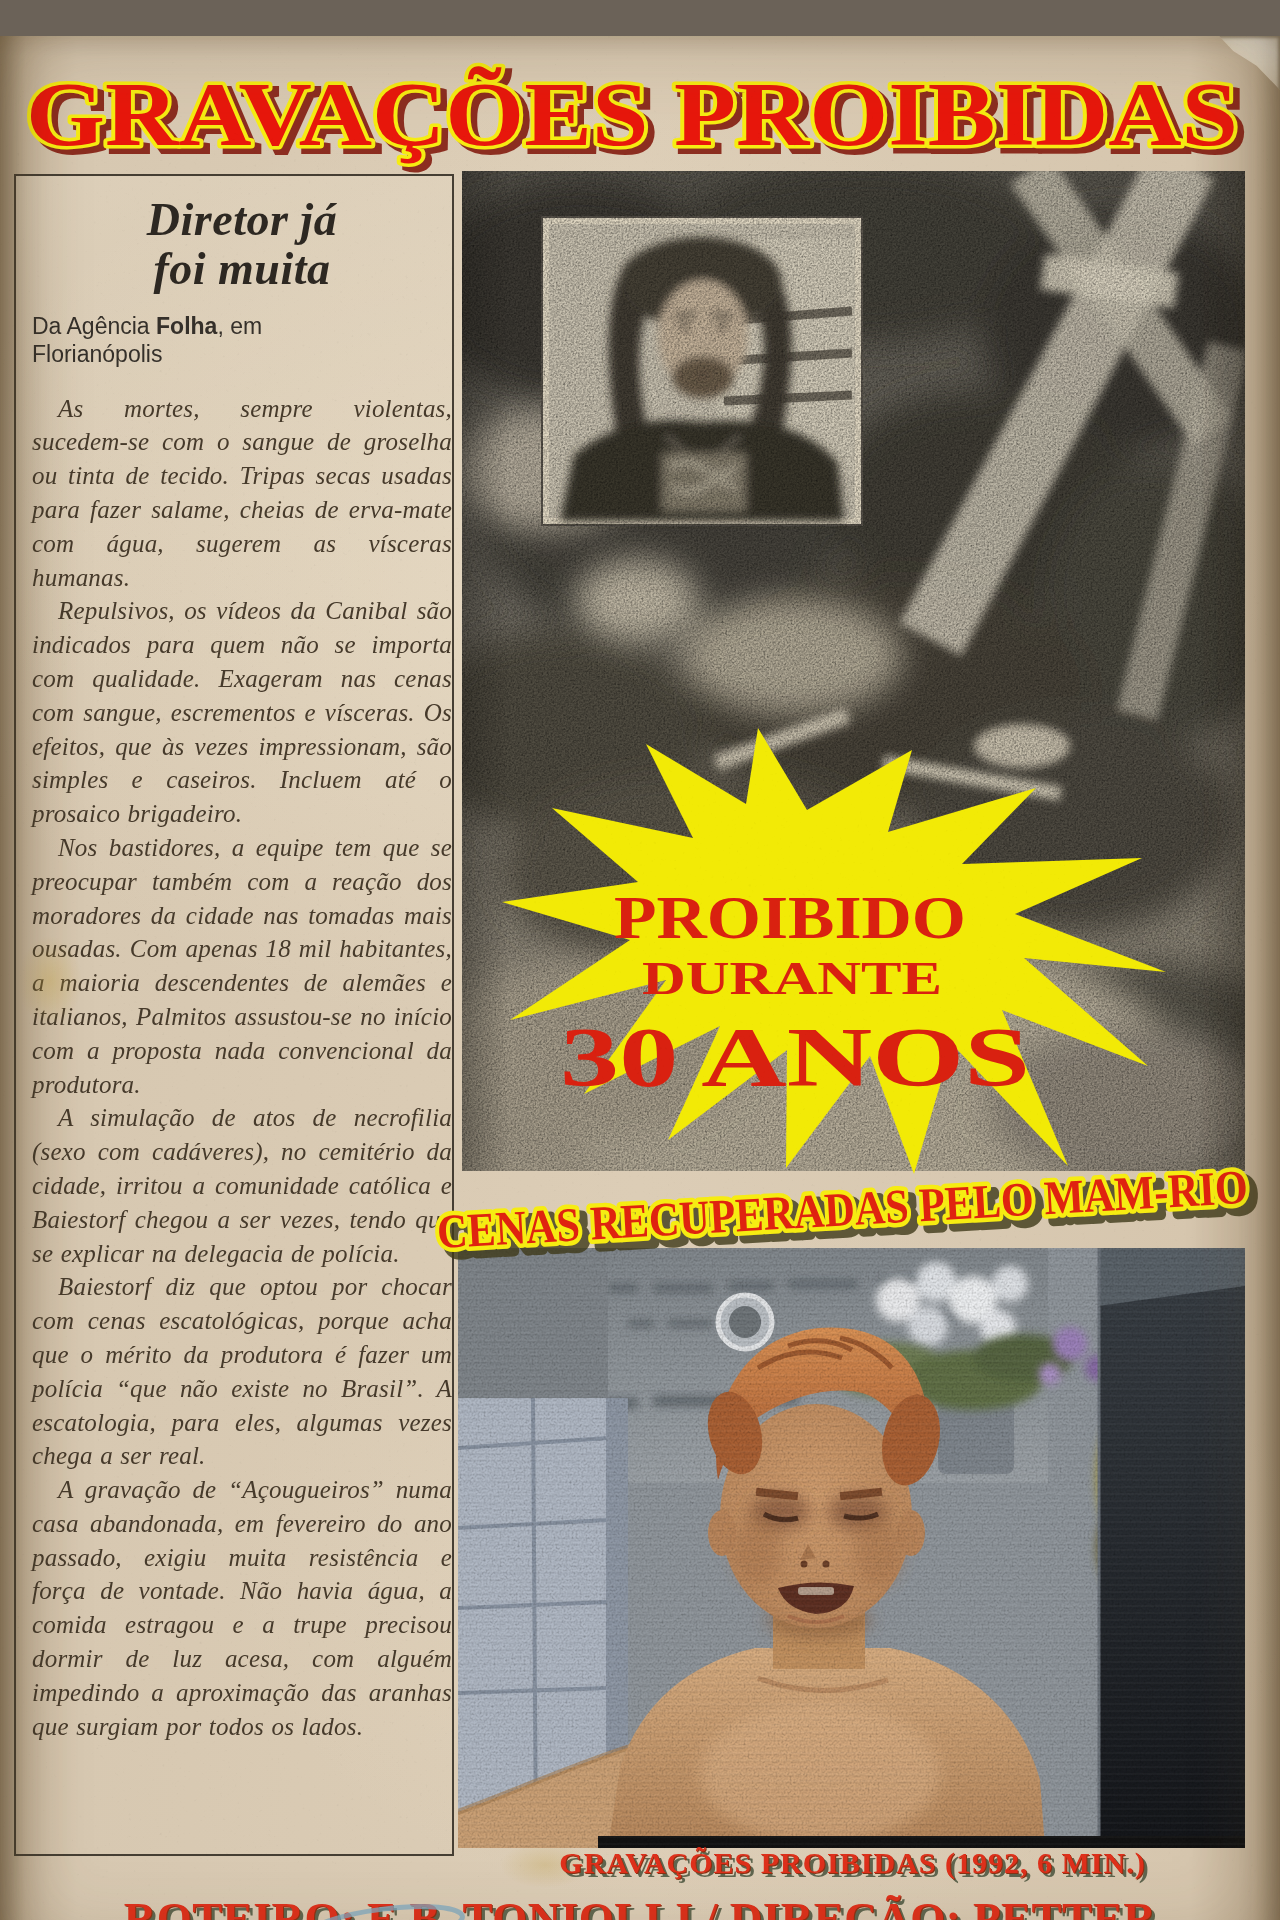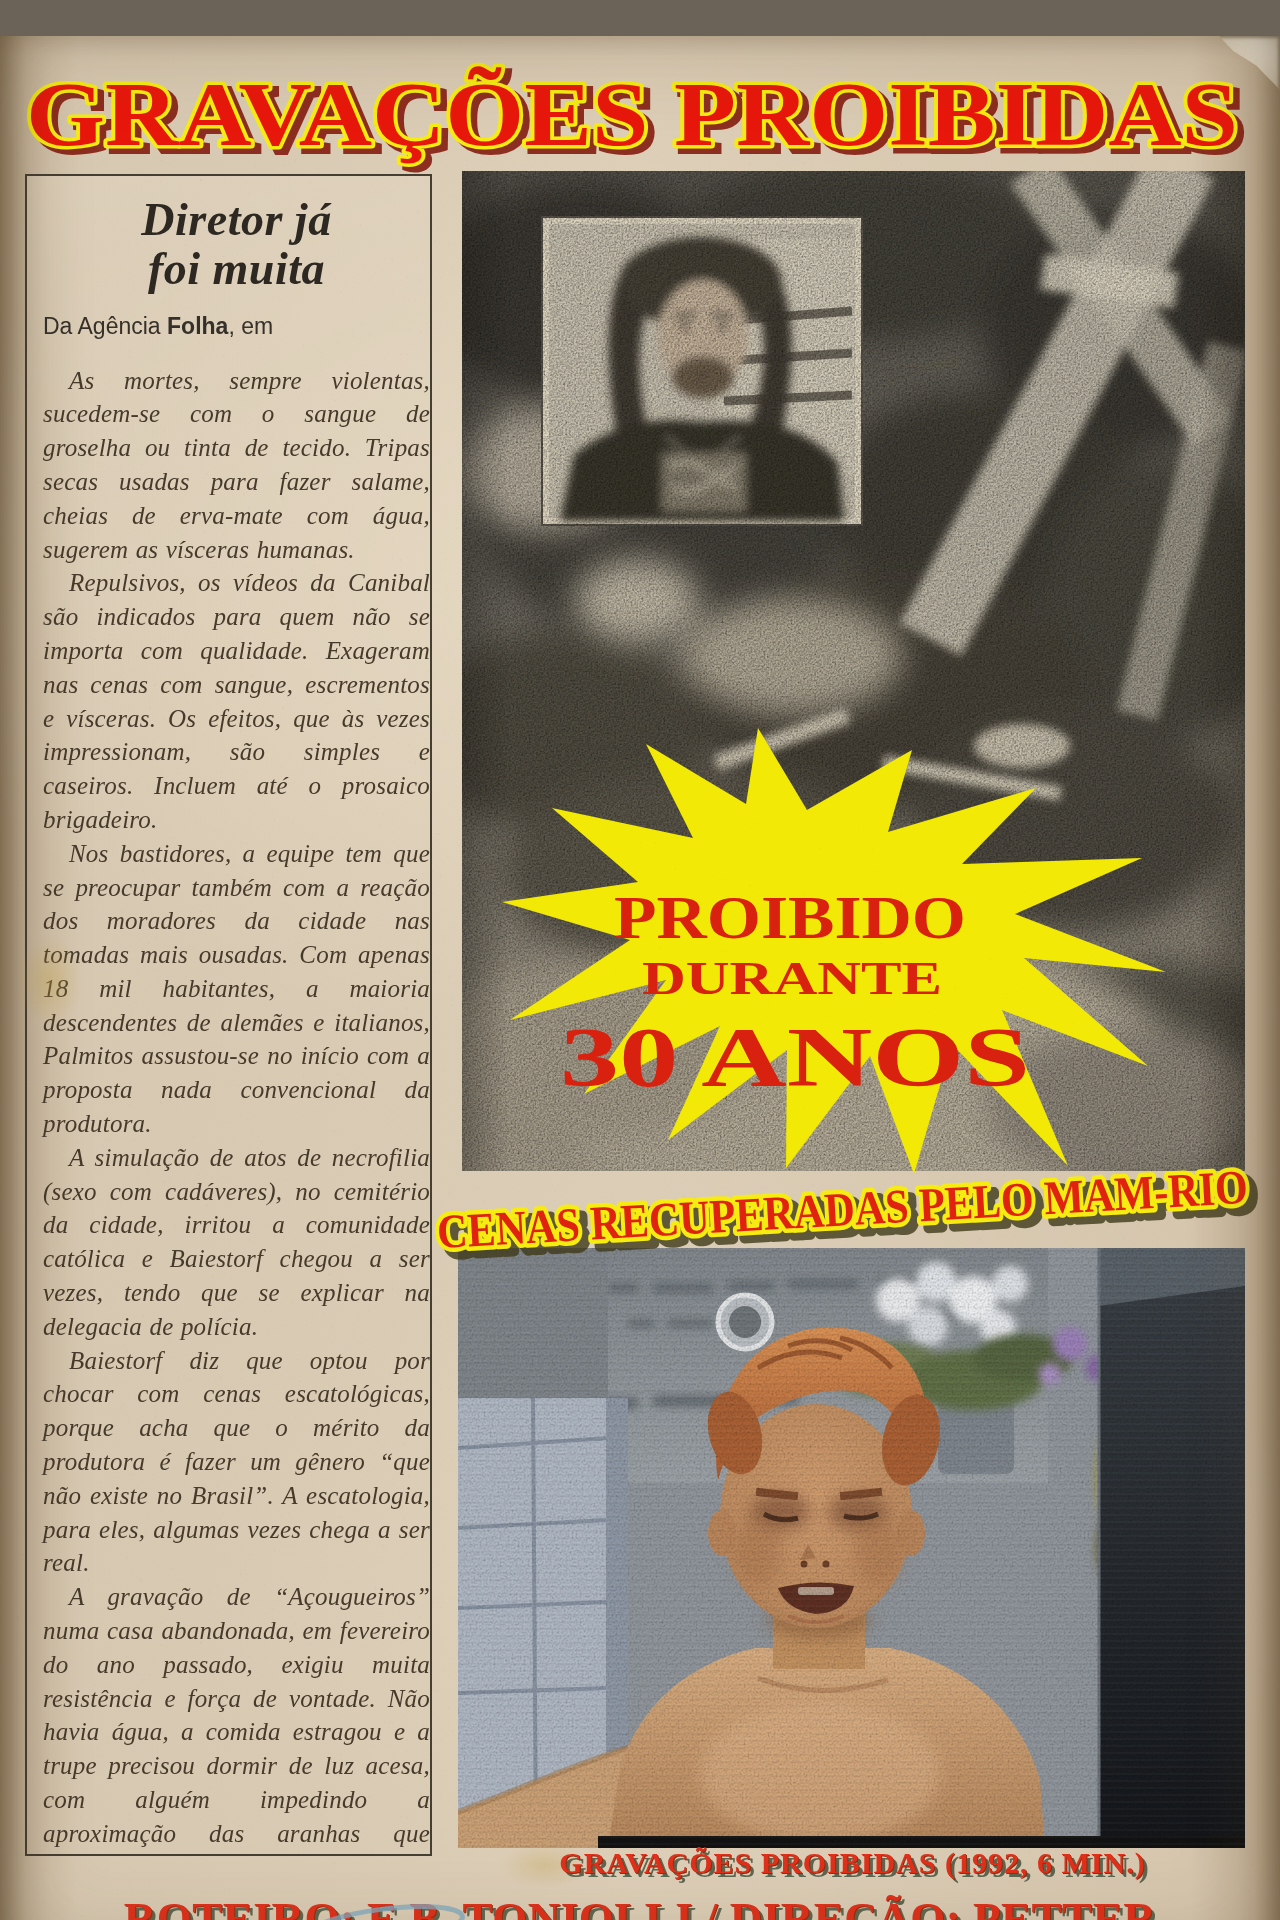--- a/index.html
+++ b/index.html
@@ -16,21 +16,21 @@
   }
   .page::after{
     content:"";position:absolute;inset:0;z-index:40;pointer-events:none;
     box-shadow: inset 0 0 90px rgba(82,62,32,.30),
                 inset 26px 0 40px -18px rgba(70,50,25,.45),
                 inset -22px 0 36px -16px rgba(70,50,25,.38),
                 inset 0 -18px 30px -14px rgba(70,50,25,.30);
   }
   
   .article-box{
-    left:25px;top:138px;width:407px;height:1682px;
+    left:14px;top:138px;width:440px;height:1682px;
     border:2px solid #453e33;box-sizing:border-box;
     padding:12px 0 10px 16px;overflow:hidden;
     background:linear-gradient(180deg, rgba(226,214,193,.45), rgba(226,214,193,0) 30%);
   }
   .headline{font:bold italic 46px/1.06 "Liberation Serif",serif;color:#2d2822;text-align:center;letter-spacing:.5px;}
   .headline-wrap{margin:8px 0 18px;}
   .byline{font-family:"Liberation Sans",sans-serif;font-size:23px;line-height:1.22;color:#35302a;text-align:left;margin-bottom:24px;}
   .byline b{font-weight:bold;}
   .body-copy p{
     font:italic 25px/33.8px "Liberation Serif",serif;color:#463a2b;
@@ -81,27 +81,28 @@
 
   <div class="abs article-box">
     <div class="headline-wrap">
       <div class="headline">Diretor já</div>
       <div class="headline">foi muita</div>
     </div>
     <div class="byline">
       <div>
         <span>Da Agência </span><b>Folha</b><span>, em</span>
       </div>
+      <div>Florianópolis</div>
     </div>
     <div class="body-copy" lang="pt-BR">
       <p>As mortes, sempre violentas, sucedem-se com o sangue de groselha ou tinta de tecido. Tripas secas usadas para fazer salame, cheias de erva-mate com água, sugerem as vísceras humanas.</p>
       <p>Repulsivos, os vídeos da Canibal são indicados para quem não se importa com qualidade. Exageram nas cenas com sangue, escrementos e vísceras. Os efeitos, que às vezes impressionam, são simples e caseiros. Incluem até o prosaico brigadeiro.</p>
       <p>Nos bastidores, a equipe tem que se preocupar também com a reação dos moradores da cidade nas tomadas mais ousadas. Com apenas 18 mil habitantes, a maioria descendentes de alemães e italianos, Palmitos assustou-se no início com a proposta nada convencional da produtora.</p>
       <p>A simulação de atos de necrofilia (sexo com cadáveres), no cemitério da cidade, irritou a comunidade católica e Baiestorf chegou a ser vezes, tendo que se explicar na delegacia de polícia.</p>
-      <p>Baiestorf diz que optou por chocar com cenas escatológicas, porque acha que o mérito da produtora é fazer um gênero “que não existe no Brasil”. A escatologia, para eles, algumas vezes chega a ser real.</p>
+      <p>Baiestorf diz que optou por chocar com cenas escatológicas, porque acha que o mérito da produtora é fazer um polícia “que não existe no Brasil”. A escatologia, para eles, algumas vezes chega a ser real.</p>
       <p>A gravação de “Açougueiros” numa casa abandonada, em fevereiro do ano passado, exigiu muita resistência e força de vontade. Não havia água, a comida estragou e a trupe precisou dormir de luz acesa, com alguém impedindo a aproximação das aranhas que surgiam por todos os lados.</p>
     </div>
   </div>
 
   <svg class="abs bw-photo" width="783" height="1000" viewBox="0 0 783 1000">
     <defs>
       <linearGradient id="bwBg" x1="0" y1="0" x2="0" y2="1">
         <stop offset="0" stop-color="#57544c"></stop>
           <stop offset="0.4" stop-color="#6b675e"></stop>
         <stop offset="0.72" stop-color="#837d70"></stop>

